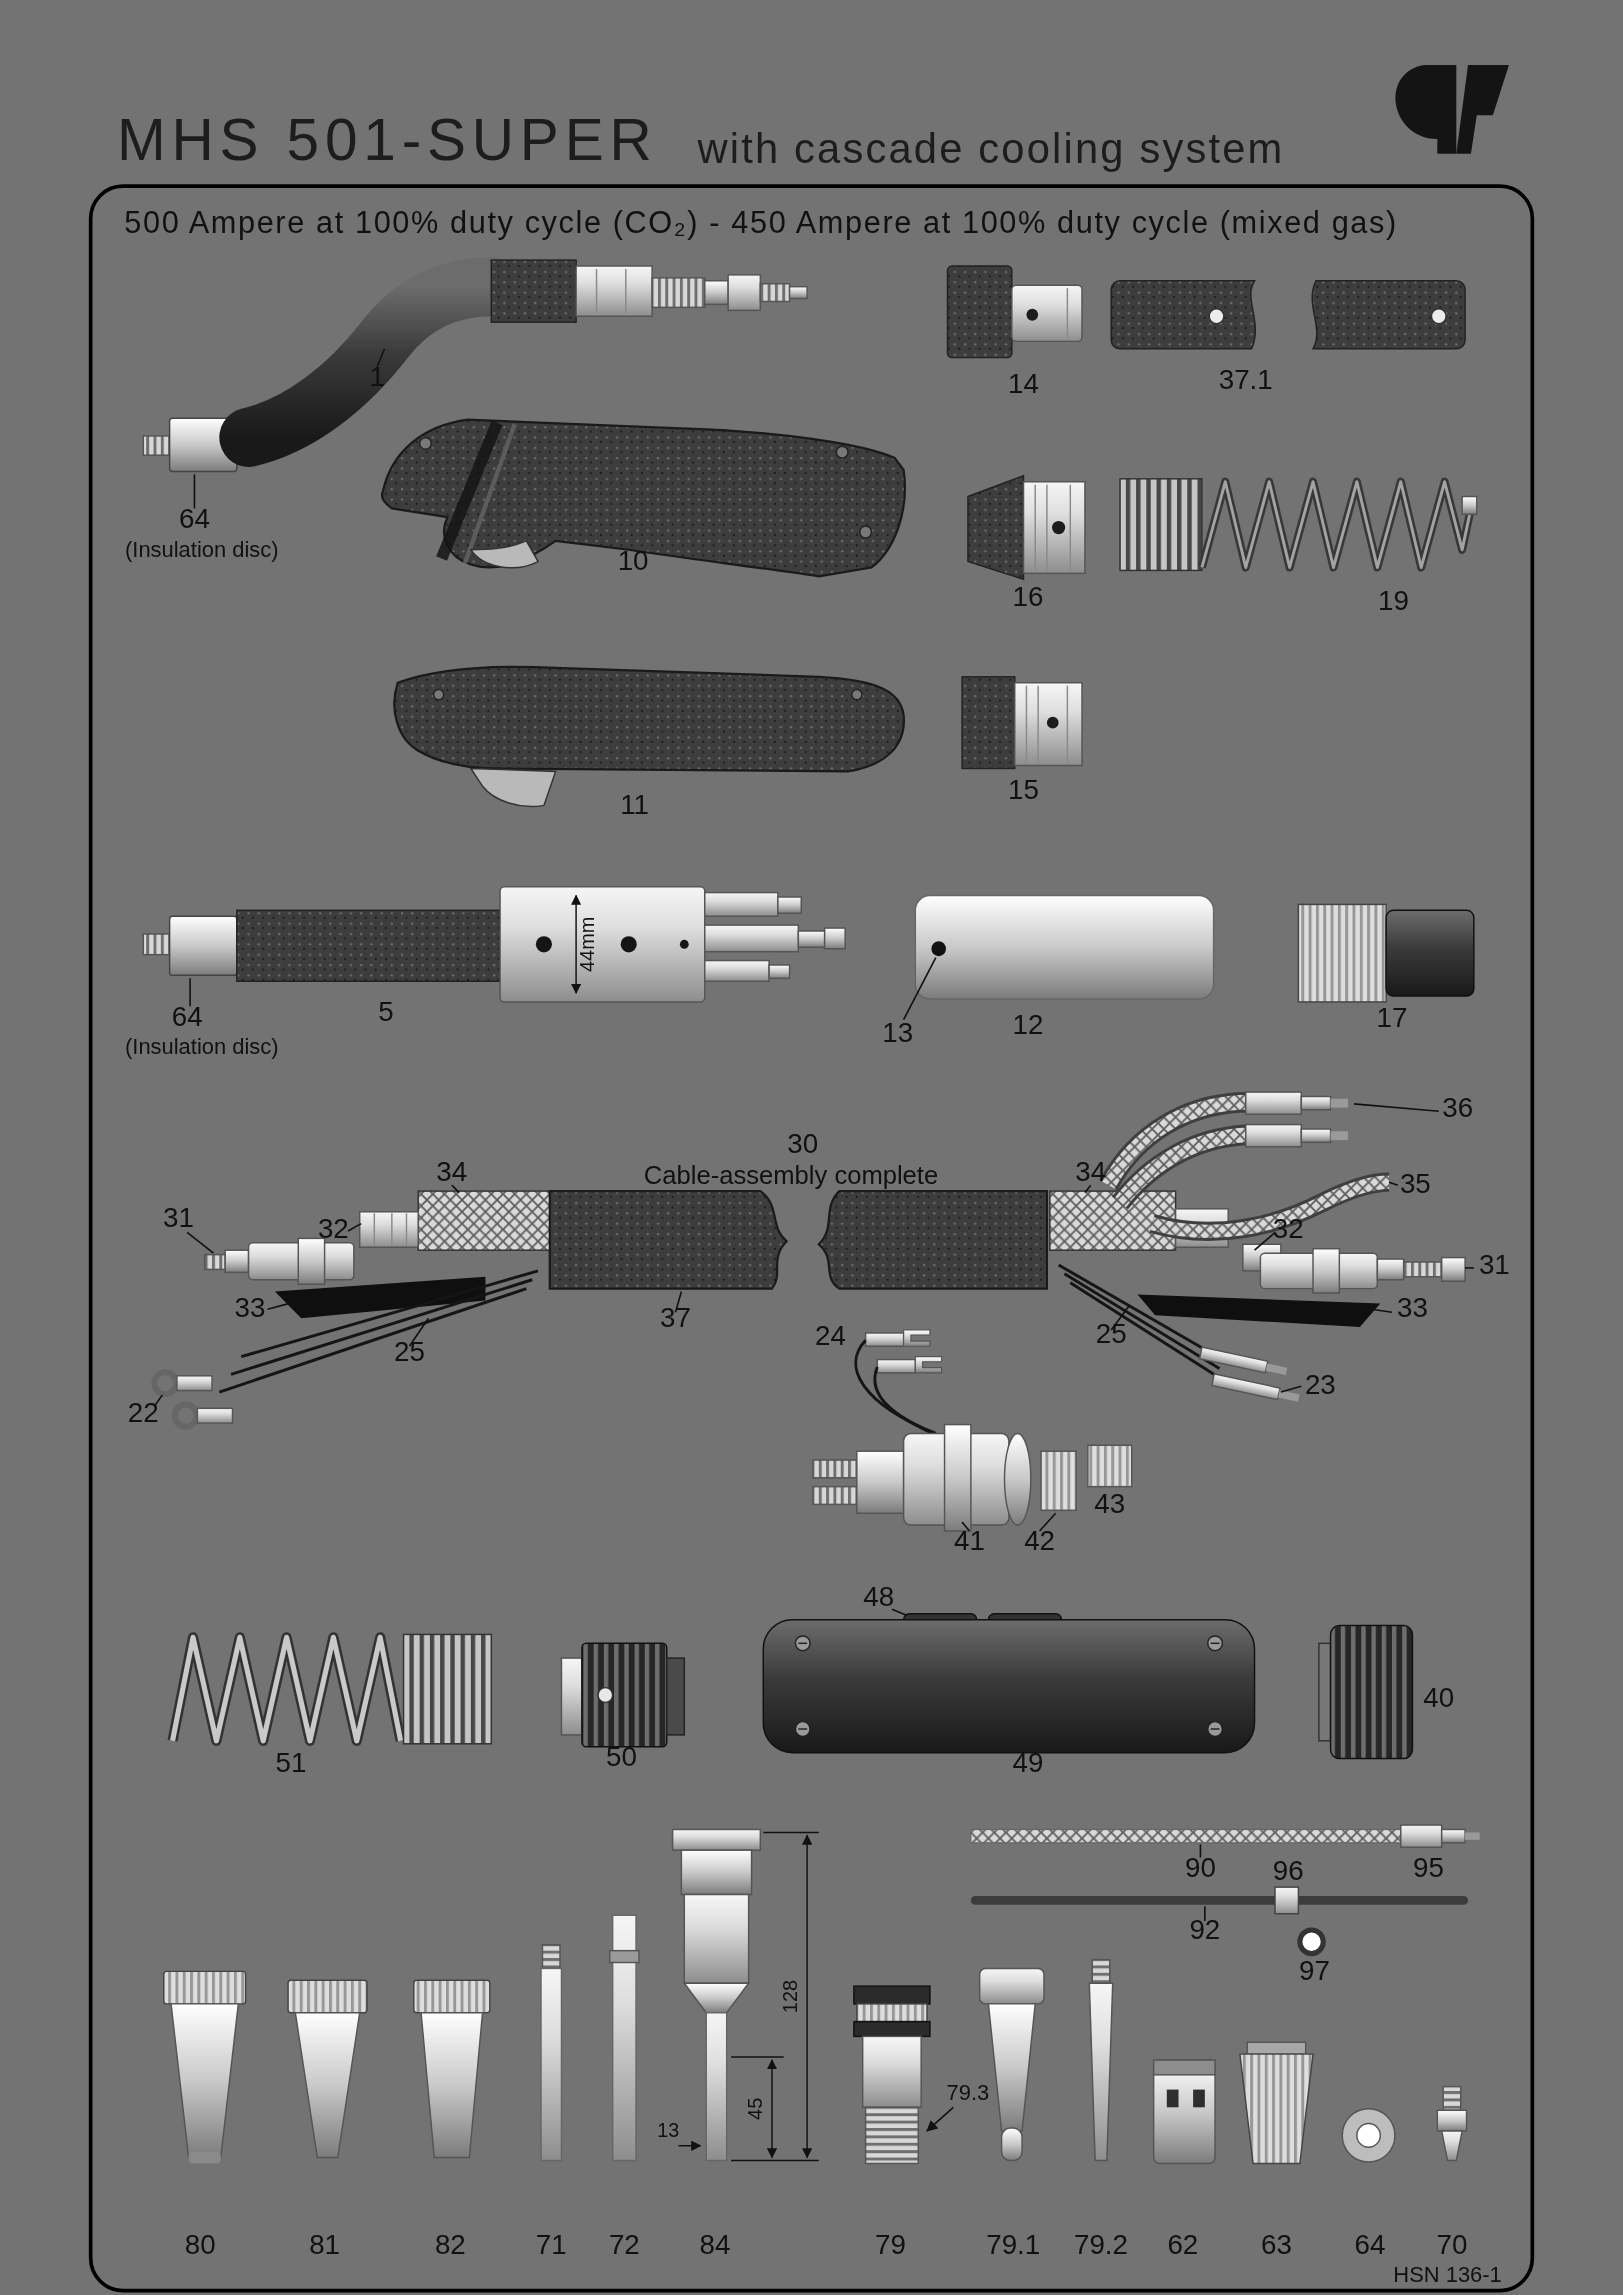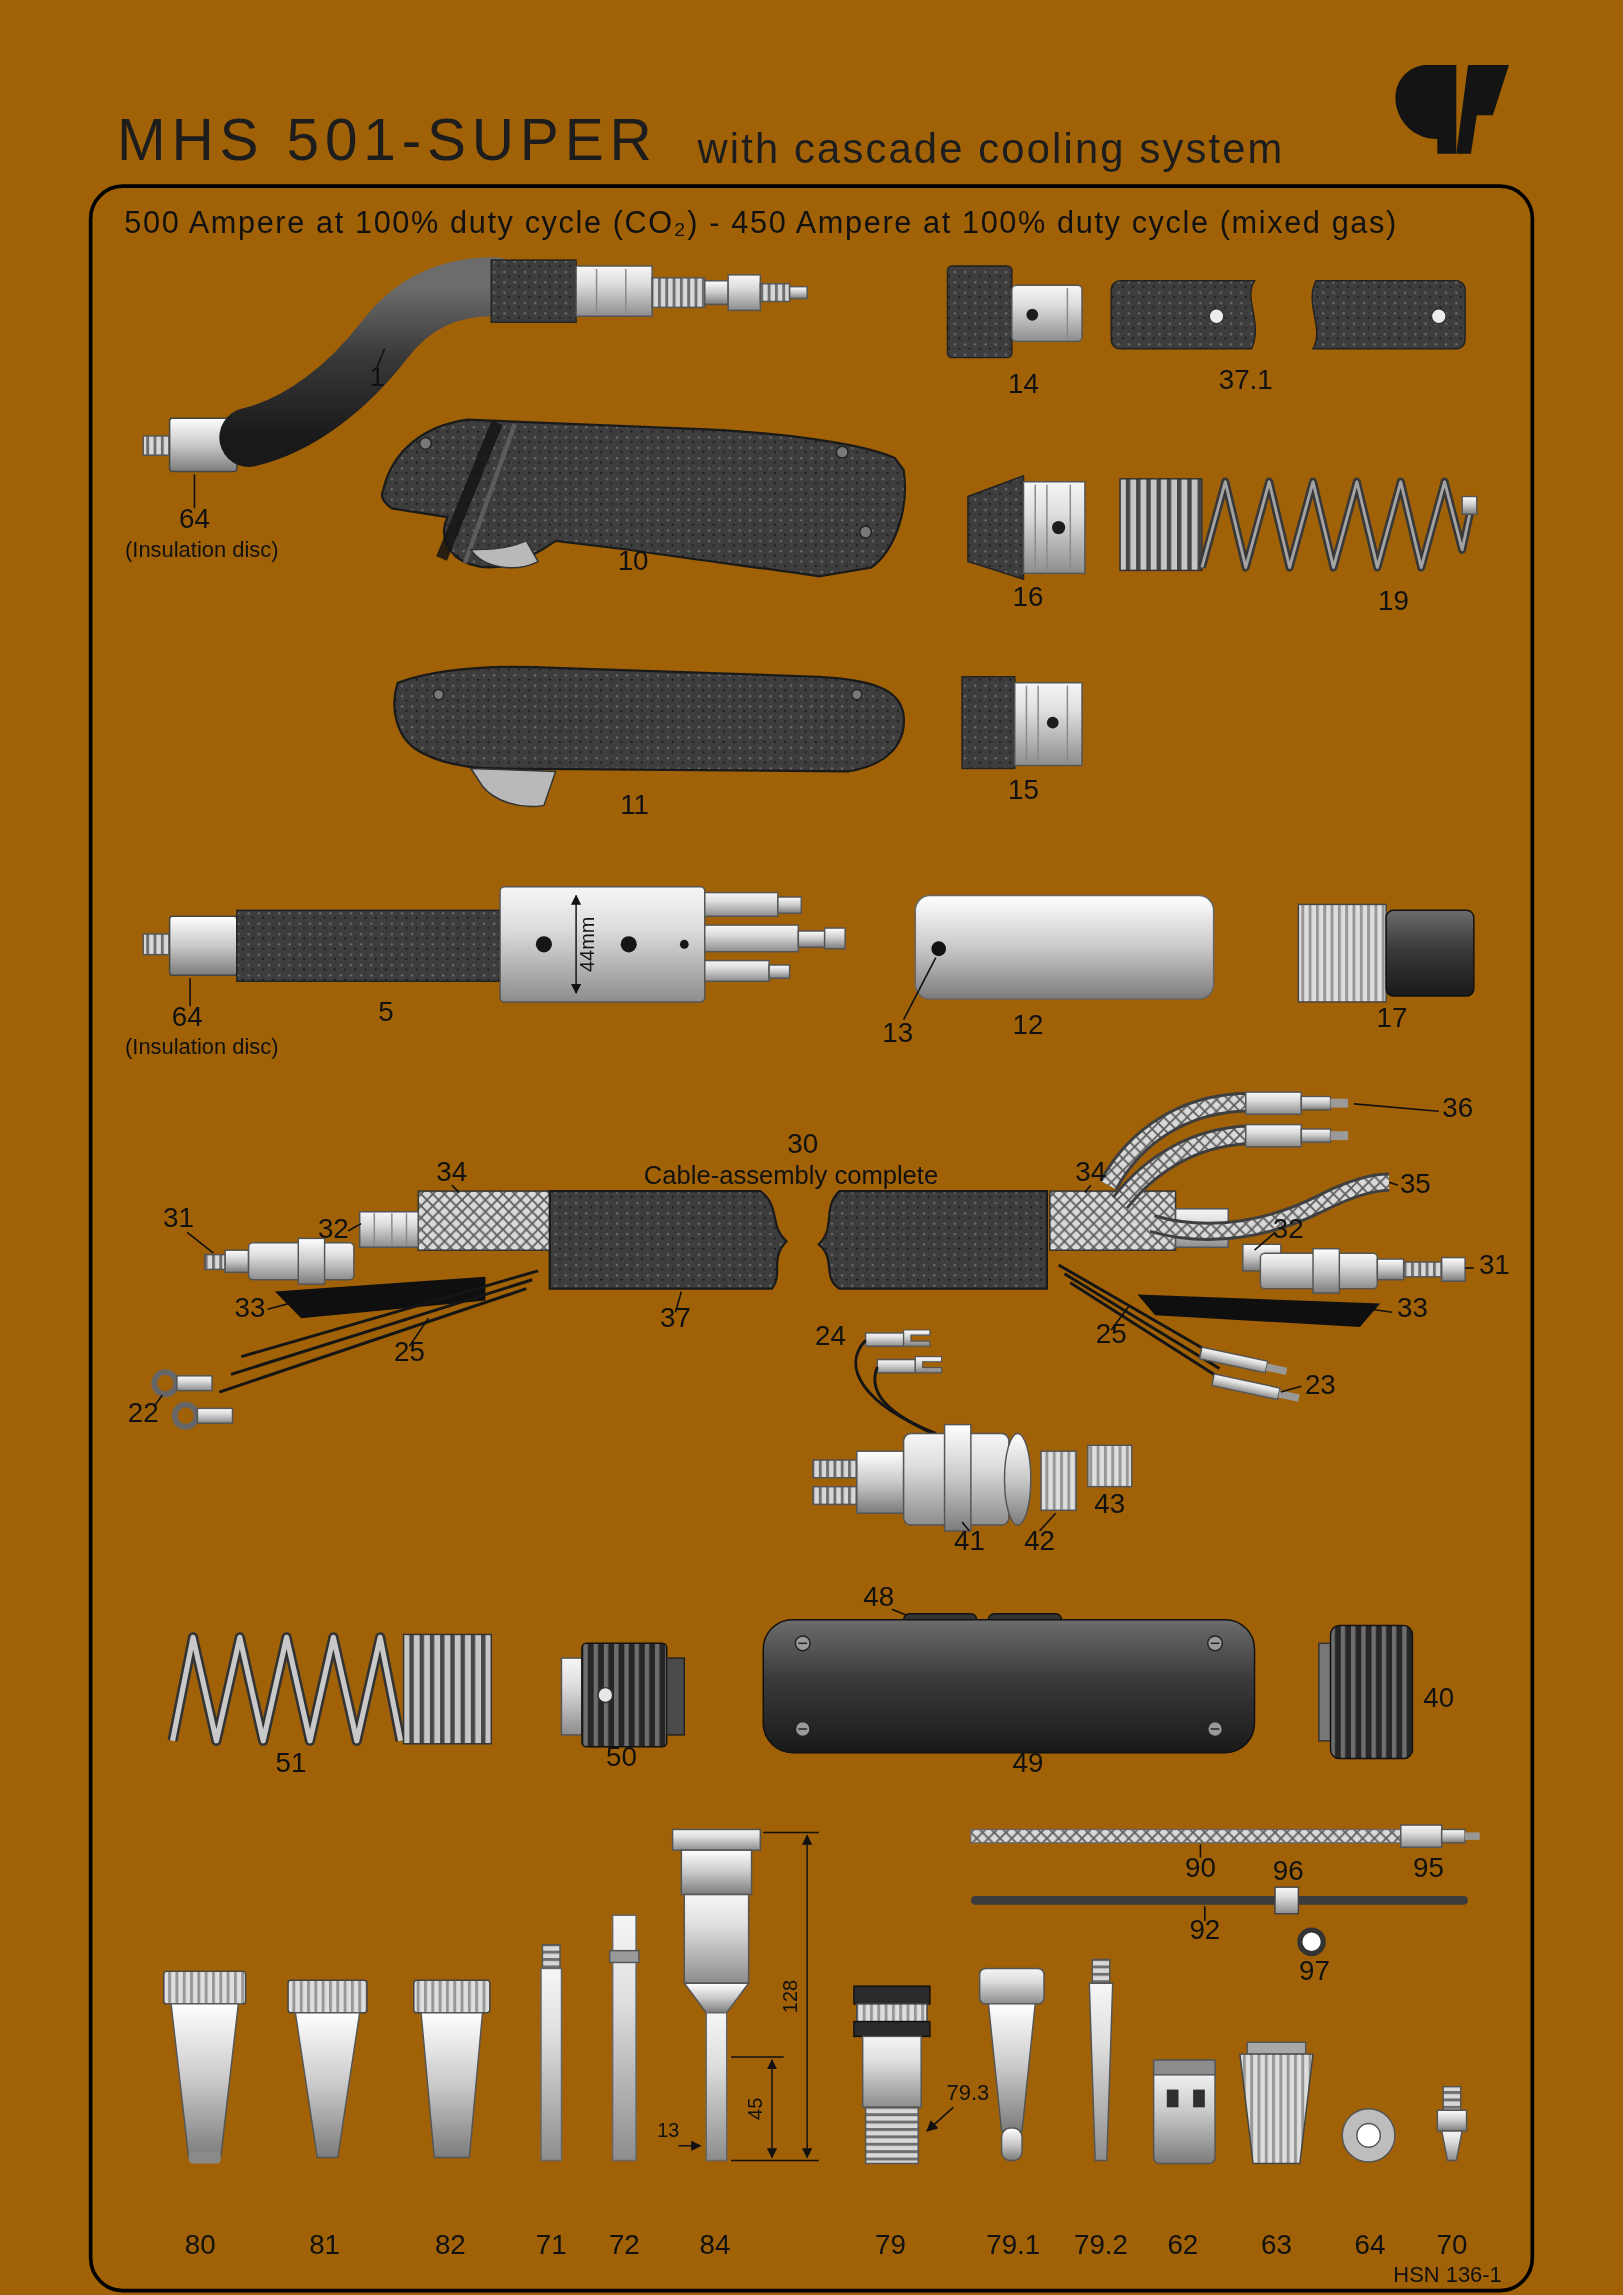--- a/index.html
+++ b/index.html
@@ -1,16 +1,16 @@
 <!DOCTYPE html>
 <html style="font-size:10.5px"><head>
 <meta charset="utf-8">
 <style>
   html,body{margin:0;padding:0;background:#ffffff;}
-  .page{position:relative;width:1623px;height:2295px;background:#a16207;overflow:hidden;}
+  .page{position:relative;width:1623px;height:2295px;background:#737373;overflow:hidden;}
   .page svg{display:block;width:1623px;height:2295px;}
   text{font-family:"Liberation Sans","DejaVu Sans",sans-serif;fill:#111;}
   .title{font-size:40px;letter-spacing:4px;fill:#1d1d1d;}
   .subtitle{font-size:28.5px;letter-spacing:1.5px;fill:#1d1d1d;}
   .spec{font-size:21px;letter-spacing:1.1px;}
   .lbl{font-size:19px;}
   .mid{font-size:17.5px;}
   .small{font-size:15px;}
   .dim{font-size:13.5px;}
   .ldr{stroke:#111;stroke-width:1.1;fill:none;}

